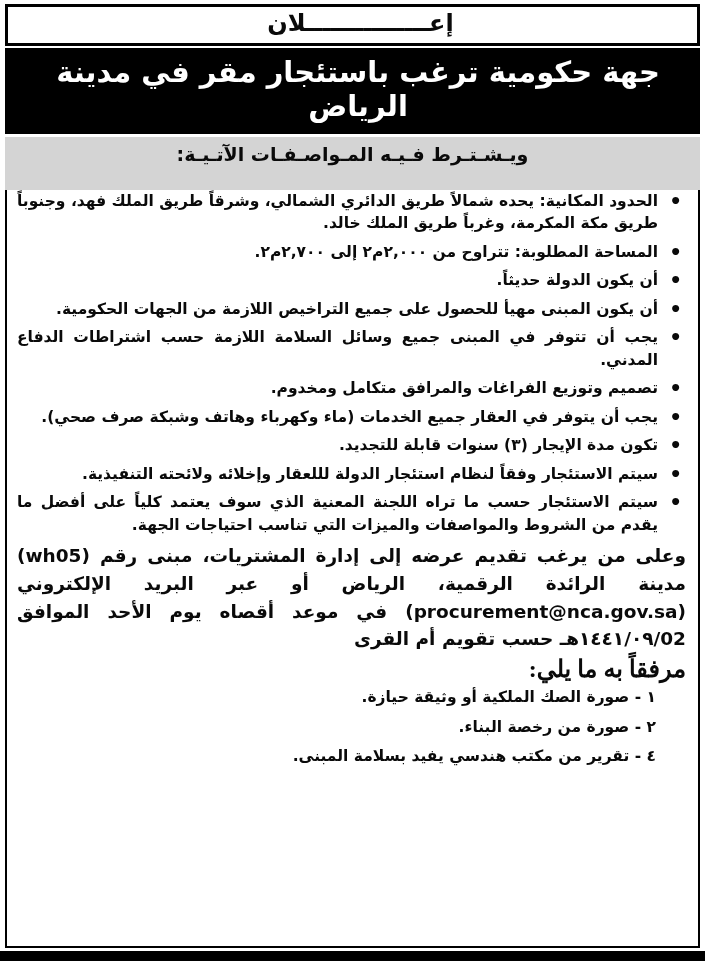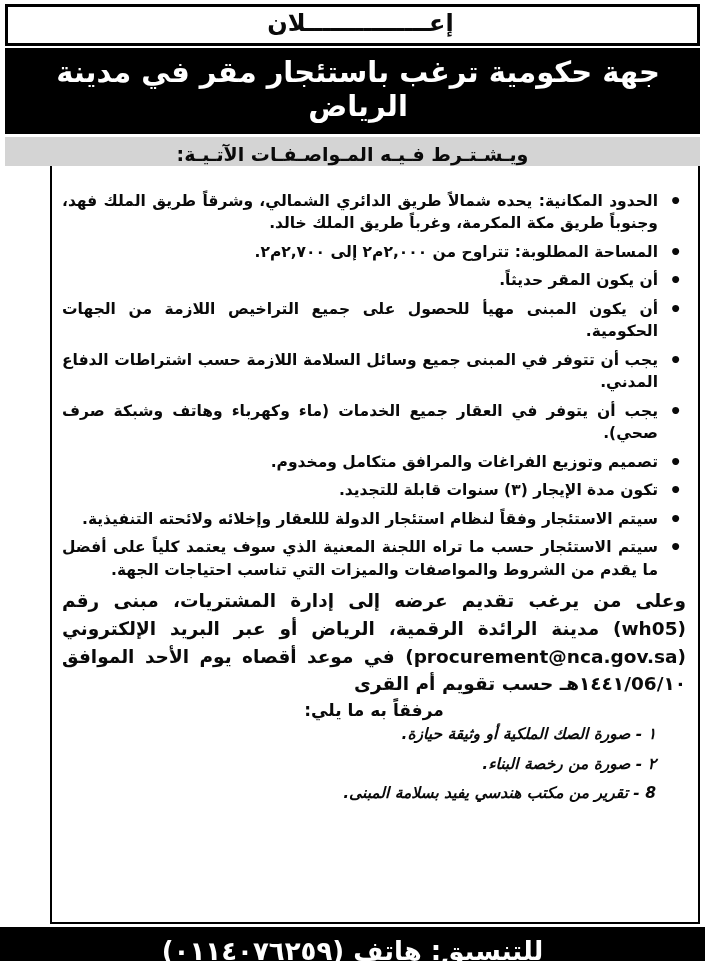--- a/index.html
+++ b/index.html
@@ -28,29 +28,28 @@
     text-align:center;
     font-size:29px;
     padding:7px 4px 11px 15px;
     margin-top:2px;
   }
   .subtitle-banner {
     background:#d4d4d4;
     color:#0a0a0a;
     text-align:center;
     font-size:19px;
-    padding:6px 4px 1px 4px;
+    padding:6px 4px 25px 4px;
     margin-top:3px;
   }
   .body-box {
     border:2px solid #000;
     border-top:none;
-    padding:24px 12px 4px 10px;
+    padding:0 12px 4px 10px;
     min-height:758px;
-    margin-left:45px;
   }
   ul.specs {
     list-style:none;
     font-size:15.5px;
     line-height:1.45;
     text-align:justify;
   }
   ul.specs li {
     position:relative;
     padding-right:28px;
@@ -63,30 +62,30 @@
     top:-3px;
     font-size:20px;
   }
   .submit-para {
     font-size:18.5px;
     line-height:1.5;
     text-align:justify;
     margin-top:4px;
   }
   .attach-intro {
-    font-size:17px;
+    font-size:24px;
     margin-top:2px;
-    text-align:center;
+    text-align:right;
+    font-family:Liberation Serif, serif;
   }
   .attachments {
     font-size:15.5px;
     line-height:1.4;
     padding-right:30px;
     margin-top:4px;
-    font-style:italic;
   }
   .attach-item { margin-bottom:8px; }
   .footer-bar {
     background:#000;
     color:#fff;
     text-align:center;
     font-size:26px;
     padding:9px 4px 13px 4px;
     margin:3px -5px 0 -5px;
   }
@@ -106,38 +105,38 @@
 
   <div class="subtitle-banner">
     <span>ويـشـتـرط فـيـه المـواصـفـات الآتـيـة:</span>
   </div>
 
   <div class="body-box">
 
     <ul class="specs">
       <li>الحدود المكانية: يحده شمالاً طريق الدائري الشمالي، وشرقاً طريق الملك فهد، وجنوباً طريق مكة المكرمة، وغرباً طريق الملك خالد.</li>
       <li>المساحة المطلوبة: تتراوح من ٢,٠٠٠م٢ إلى ٢,٧٠٠م٢.</li>
-      <li>أن يكون المقر حديثاً.</li>
+      <li>أن يكون الدولة حديثاً.</li>
       <li>أن يكون المبنى مهيأ للحصول على جميع التراخيص اللازمة من الجهات الحكومية.</li>
       <li>يجب أن تتوفر في المبنى جميع وسائل السلامة اللازمة حسب اشتراطات الدفاع المدني.</li>
+      <li>تصميم وتوزيع الفراغات والمرافق متكامل ومخدوم.</li>
       <li>يجب أن يتوفر في العقار جميع الخدمات (ماء وكهرباء وهاتف وشبكة صرف صحي).</li>
-      <li>تصميم وتوزيع الفراغات والمرافق متكامل ومخدوم.</li>
       <li>تكون مدة الإيجار (٣) سنوات قابلة للتجديد.</li>
       <li>سيتم الاستئجار وفقاً لنظام استئجار الدولة لللعقار وإخلائه ولائحته التنفيذية.</li>
       <li>سيتم الاستئجار حسب ما تراه اللجنة المعنية الذي سوف يعتمد كلياً على أفضل ما يقدم من الشروط والمواصفات والميزات التي تناسب احتياجات الجهة.</li>
     </ul>
 
-    <p class="submit-para">وعلى من يرغب تقديم عرضه إلى إدارة المشتريات، مبنى رقم (wh05) مدينة الرائدة الرقمية، الرياض أو عبر البريد الإلكتروني (procurement@nca.gov.sa) في موعد أقصاه يوم الأحد الموافق ١٤٤١/06/١٠هـ حسب تقويم أم القرى</p>
+    <p class="submit-para">وعلى من يرغب تقديم عرضه إلى إدارة المشتريات، مبنى رقم (wh05) مدينة الرائدة الرقمية، الرياض أو عبر البريد الإلكتروني (procurement@nca.gov.sa) في موعد أقصاه يوم الأحد الموافق ١٤٤١/٠٩/02هـ حسب تقويم أم القرى</p>
 
     <p class="attach-intro">مرفقاً به ما يلي:</p>
 
     <div class="attachments">
       <div class="attach-item">١ - صورة الصك الملكية أو وثيقة حيازة.</div>
       <div class="attach-item">٢ - صورة من رخصة البناء.</div>
-      <div class="attach-item">8 - تقرير من مكتب هندسي يفيد بسلامة المبنى.</div>
+      <div class="attach-item">٤ - تقرير من مكتب هندسي يفيد بسلامة المبنى.</div>
     </div>
 
   </div>
 
   <div class="footer-bar">
     <span>للتنسيق: هاتف (٠١١٤٠٧٦٢٥٩)</span>
   </div>
 
 </div>
 

